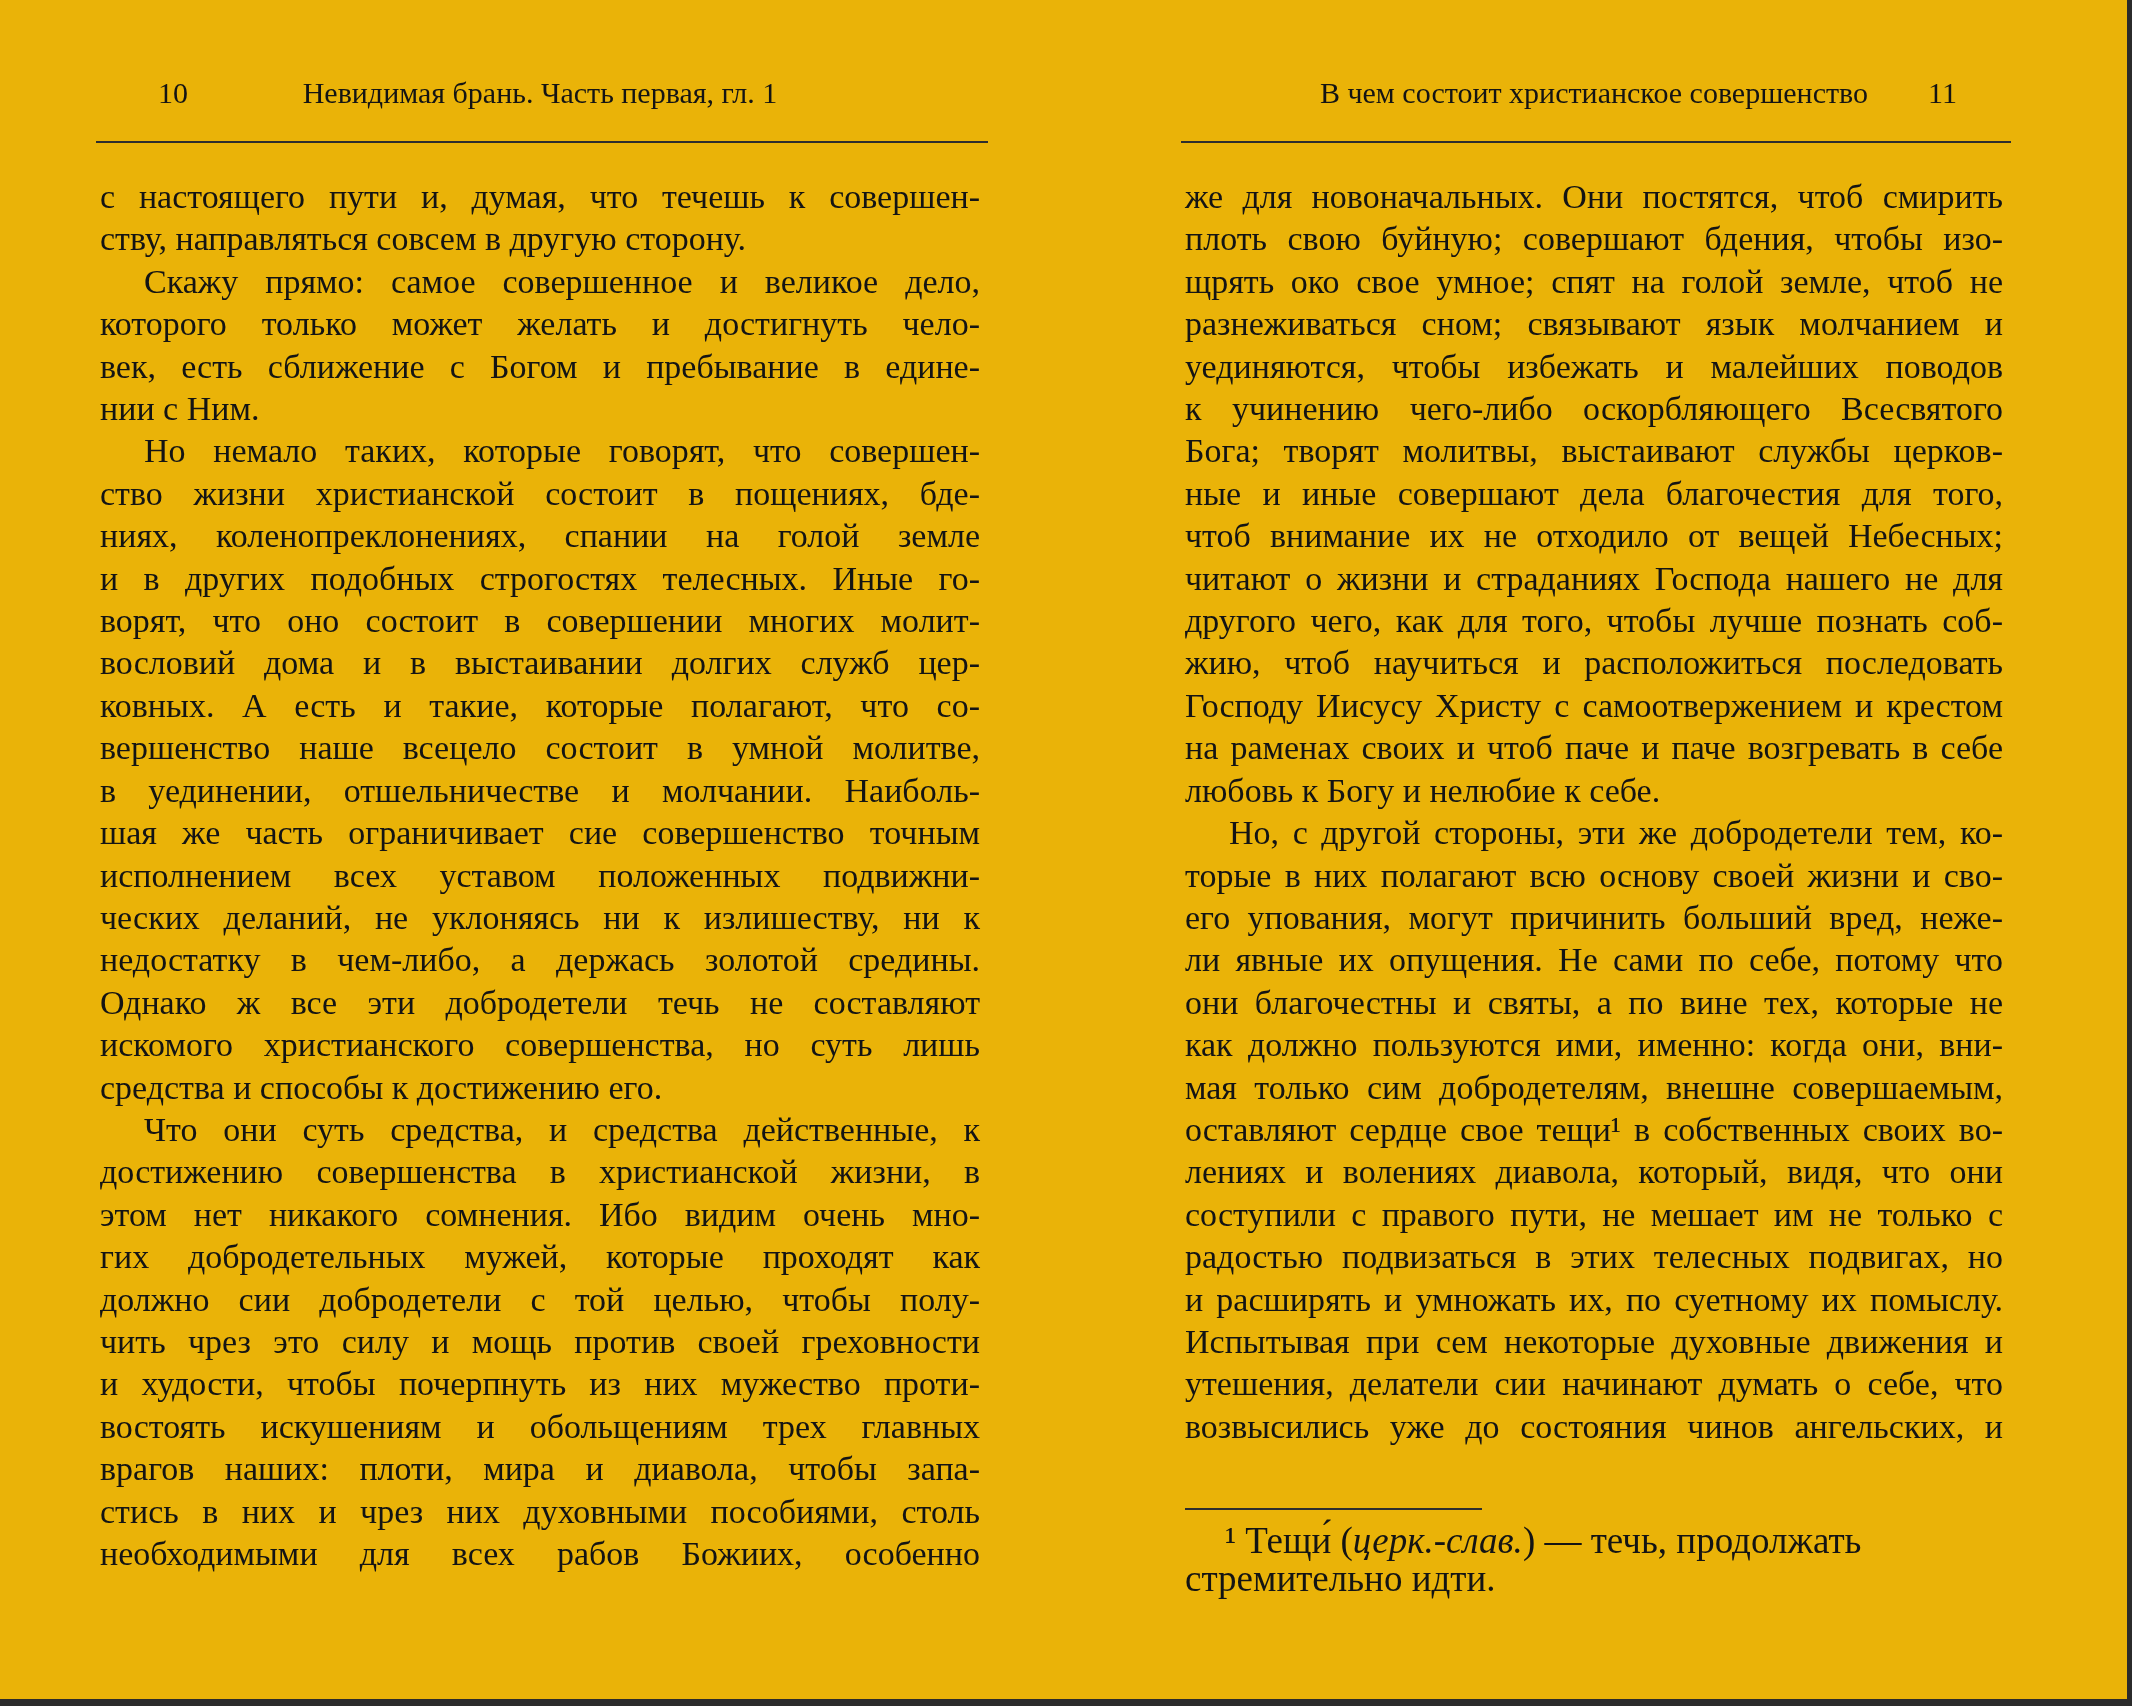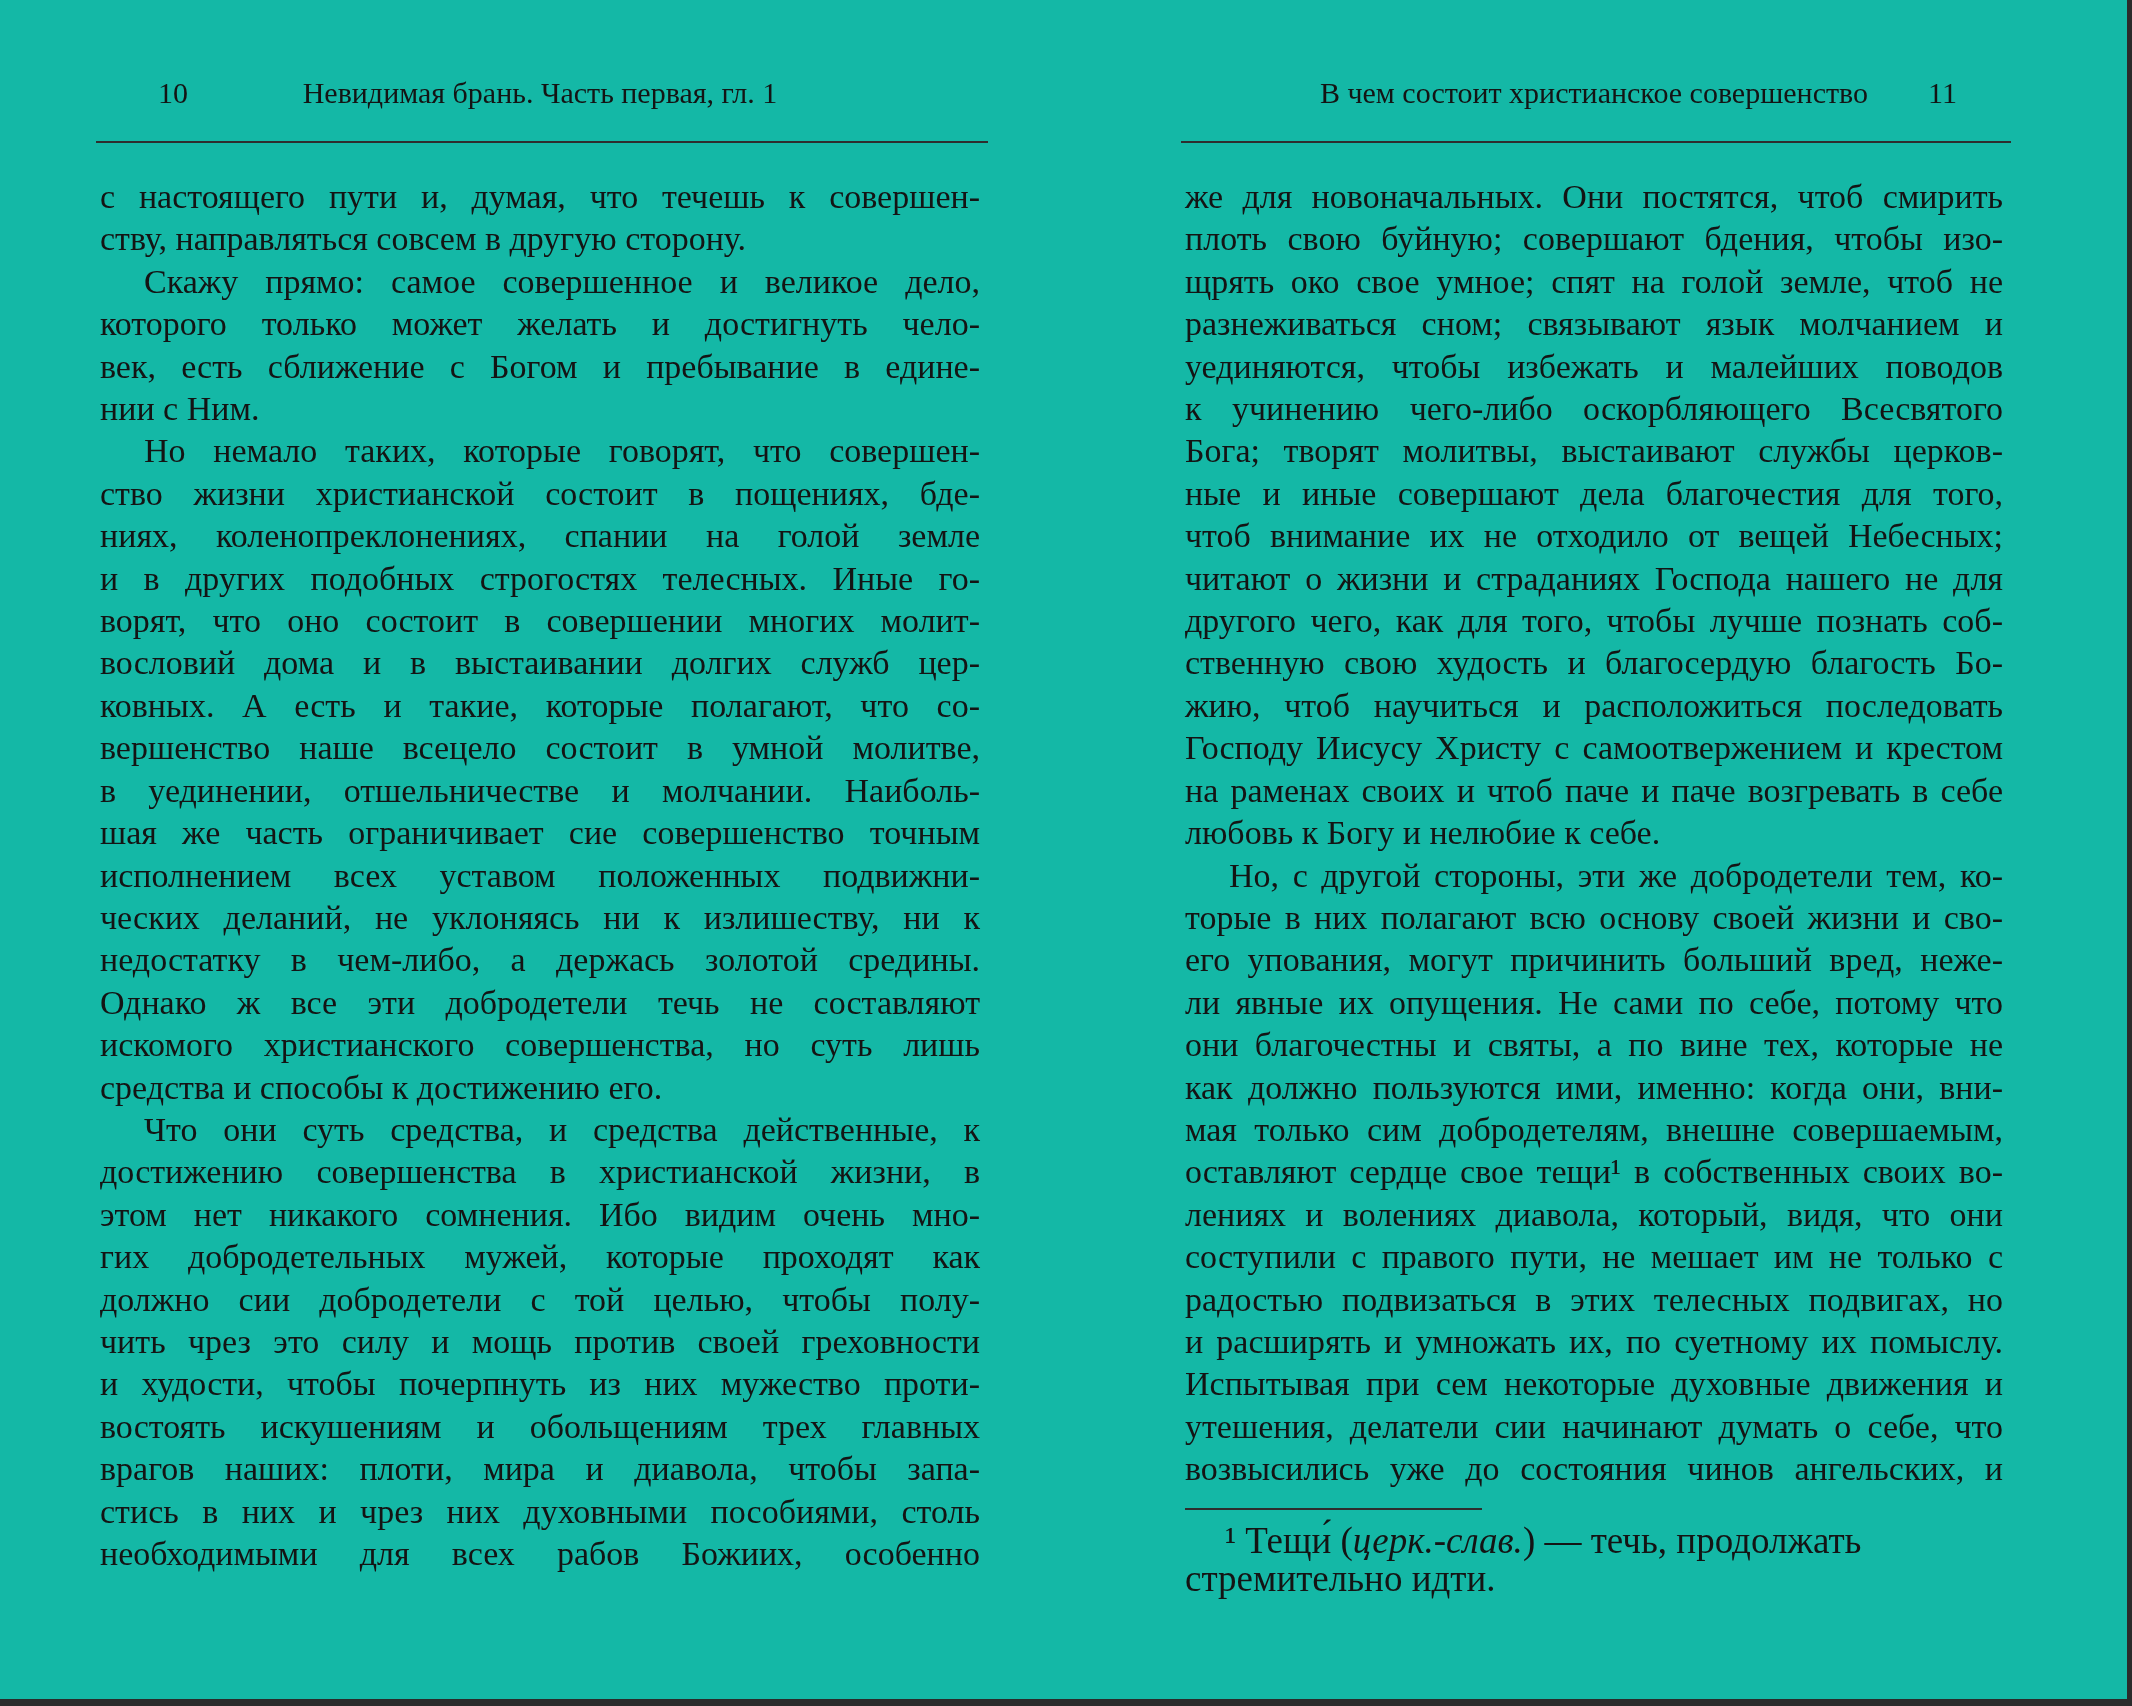--- a/index.html
+++ b/index.html
@@ -1,19 +1,19 @@
 <!DOCTYPE html>
 <html><head>
 <meta charset="utf-8">
 <style>
   html,body { margin:0; padding:0; background:#ffffff; }
   #screen {
     position: relative;
     width: 2132px; height: 1706px;
-    background: #14b8a6;
+    background: #eab308;
     overflow: hidden;
     font-family: "Liberation Serif", "DejaVu Serif", serif;
     color: #141414;
   }
   .page { position: absolute; top: 0; }
   #page-left  { left: 100px; width: 880px; }
   #page-right { left: 1185px; width: 818px; }
 
   .running-head {
     position: absolute; top: 72px; left: 0; right: 0;
@@ -118,21 +118,20 @@
         <div class="line">плоть свою буйную; совершают бдения, чтобы изо-</div>
         <div class="line">щрять око свое умное; спят на голой земле, чтоб не</div>
         <div class="line">разнеживаться сном; связывают язык молчанием и</div>
         <div class="line">уединяются, чтобы избежать и малейших поводов</div>
         <div class="line">к учинению чего-либо оскорбляющего Всесвятого</div>
         <div class="line">Бога; творят молитвы, выстаивают службы церков-</div>
         <div class="line">ные и иные совершают дела благочестия для того,</div>
         <div class="line">чтоб внимание их не отходило от вещей Небесных;</div>
         <div class="line">читают о жизни и страданиях Господа нашего не для</div>
         <div class="line">другого чего, как для того, чтобы лучше познать соб-</div>
-        <div class="line">ственную свою худость и благосердую благость Бо-</div>
         <div class="line">жию, чтоб научиться и расположиться последовать</div>
         <div class="line">Господу Иисусу Христу с самоотвержением и крестом</div>
         <div class="line">на раменах своих и чтоб паче и паче возгревать в себе</div>
         <div class="line para-end">любовь к Богу и нелюбие к себе.</div>
         <div class="line indent">Но, с другой стороны, эти же добродетели тем, ко-</div>
         <div class="line">торые в них полагают всю основу своей жизни и сво-</div>
         <div class="line">его упования, могут причинить больший вред, неже-</div>
         <div class="line">ли явные их опущения. Не сами по себе, потому что</div>
         <div class="line">они благочестны и святы, а по вине тех, которые не</div>
         <div class="line">как должно пользуются ими, именно: когда они, вни-</div>

